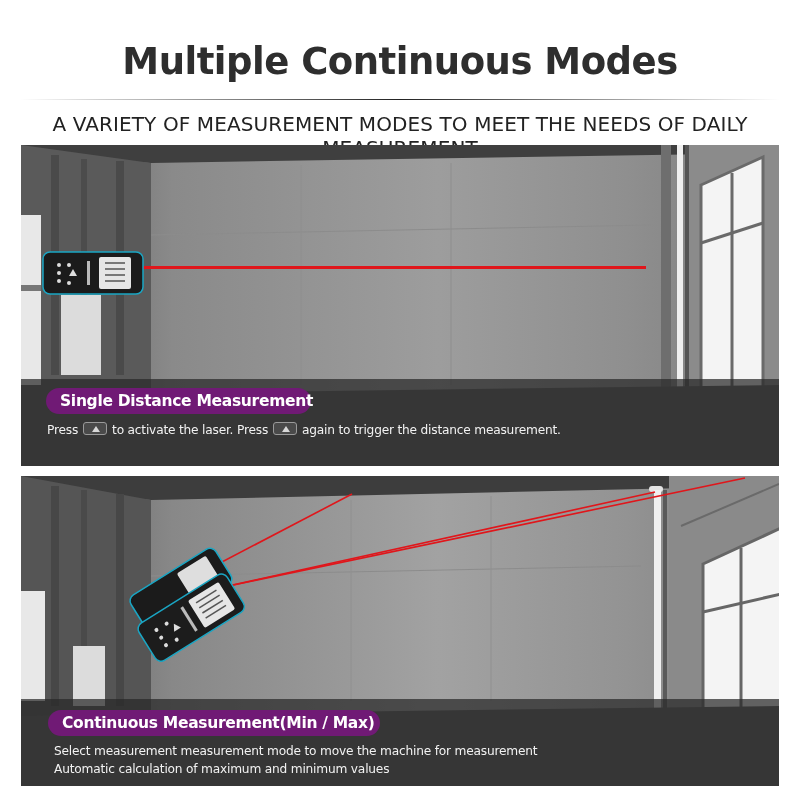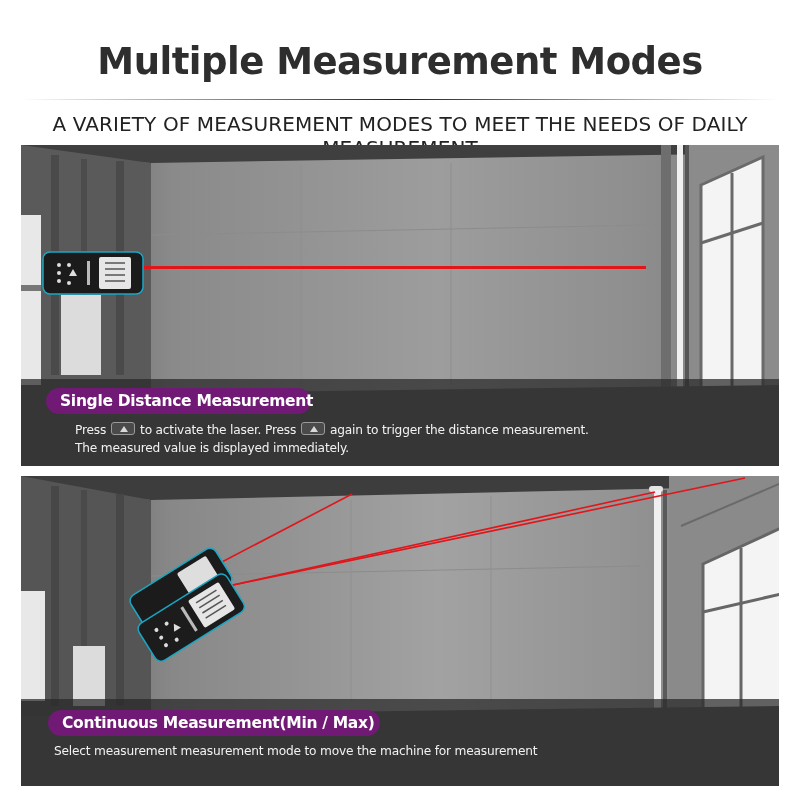--- a/index.html
+++ b/index.html
@@ -44,38 +44,38 @@
     line-height: 26px; padding: 0 14px; white-space: nowrap; letter-spacing: -0.3px;
   }
   .panel-1 .pill { left: 25px; top: 243px; width: 265px; }
   .panel-2 .pill { left: 27px; top: 234px; width: 332px; }
 
   .desc {
     position: absolute; color: #f2f2f2;
     font-family: "DejaVu Sans", sans-serif; font-size: 12.2px; line-height: 18px;
     letter-spacing: -0.2px; white-space: nowrap;
   }
-  .panel-1 .desc { left: 26px; top: 276px; margin-left: 28px; }
+  .panel-1 .desc { left: 26px; top: 276px; }
   .panel-2 .desc { left: 33px; top: 266px; }
 
   .key-chip {
     display: inline-block; width: 24px; height: 13px; margin: 0 5px;
     border: 1px solid #9a9a9a; border-radius: 3px; background: #4a4a4a;
     vertical-align: -1px; position: relative;
   }
   .key-chip::after {
     content: ""; position: absolute; left: 8px; top: 3px;
     border-left: 4px solid transparent; border-right: 4px solid transparent;
     border-bottom: 6px solid #d8d8d8;
   }
 </style>
 </head>
 <body>
 
-<div class="title">Multiple Measurement Modes</div>
+<div class="title">Multiple Continuous Modes</div>
 <div class="divider"></div>
 <div class="subtitle">A VARIETY OF MEASUREMENT MODES TO MEET THE NEEDS OF DAILY MEASUREMENT</div>
 
 <div class="panel panel-1">
   <svg class="scene" viewBox="0 0 758 321" preserveAspectRatio="none">
     <defs>
       <linearGradient id="wall1" x1="0" y1="0" x2="1" y2="0">
         <stop offset="0" stop-color="#5e5e5e"></stop>
         <stop offset="0.2" stop-color="#8a8a8a"></stop>
         <stop offset="0.55" stop-color="#9d9d9d"></stop>
@@ -128,21 +128,20 @@
       <circle cx="48" cy="138" r="2" fill="#ddd"></circle>
       <rect x="66" y="116" width="3" height="24" fill="#bbb"></rect>
     </g>
   </svg>
   <div class="overlay"></div>
   <div class="pill">Single Distance Measurement</div>
   <div class="desc">
     <div>
       <span>Press</span><span class="key-chip"></span><span>to activate the laser. Press</span><span class="key-chip"></span><span>again to trigger the distance measurement.</span>
     </div>
-    <div>The measured value is displayed immediately.</div>
   </div>
 </div>
 
 <div class="panel panel-2">
   <svg class="scene" viewBox="0 0 758 310" preserveAspectRatio="none">
     <defs>
       <linearGradient id="wall2" x1="0" y1="0" x2="1" y2="0">
         <stop offset="0" stop-color="#5c5c5c"></stop>
         <stop offset="0.2" stop-color="#888"></stop>
         <stop offset="0.55" stop-color="#a2a2a2"></stop>
@@ -197,14 +196,15 @@
       <polygon points="146,136 150,143 142,143" fill="#ddd"></polygon>
       <circle cx="128" cy="150" r="2" fill="#ddd"></circle>
       <circle cx="140" cy="151" r="2" fill="#ddd"></circle>
       <rect x="160" y="126" width="3" height="28" fill="#bbb"></rect>
     </g>
   </svg>
   <div class="overlay"></div>
   <div class="pill">Continuous Measurement(Min / Max)</div>
   <div class="desc">
     <div>Select measurement measurement mode to move the machine for measurement</div>
+    <div>Automatic calculation of maximum and minimum values</div>
   </div>
 </div>
 
 </body></html>

